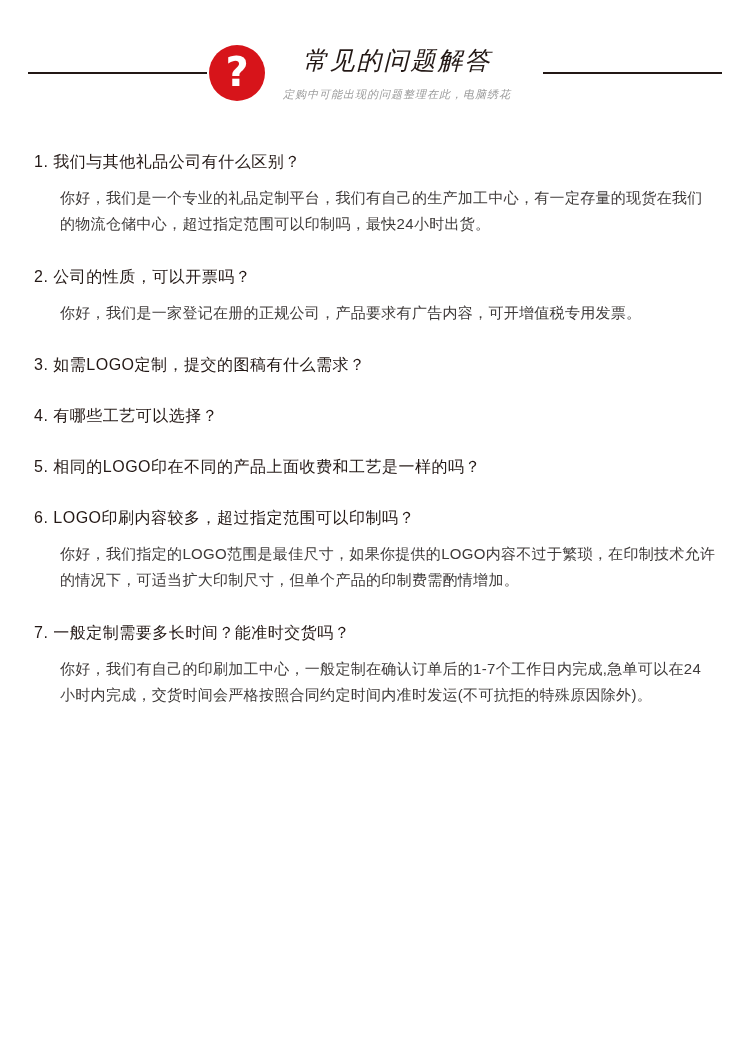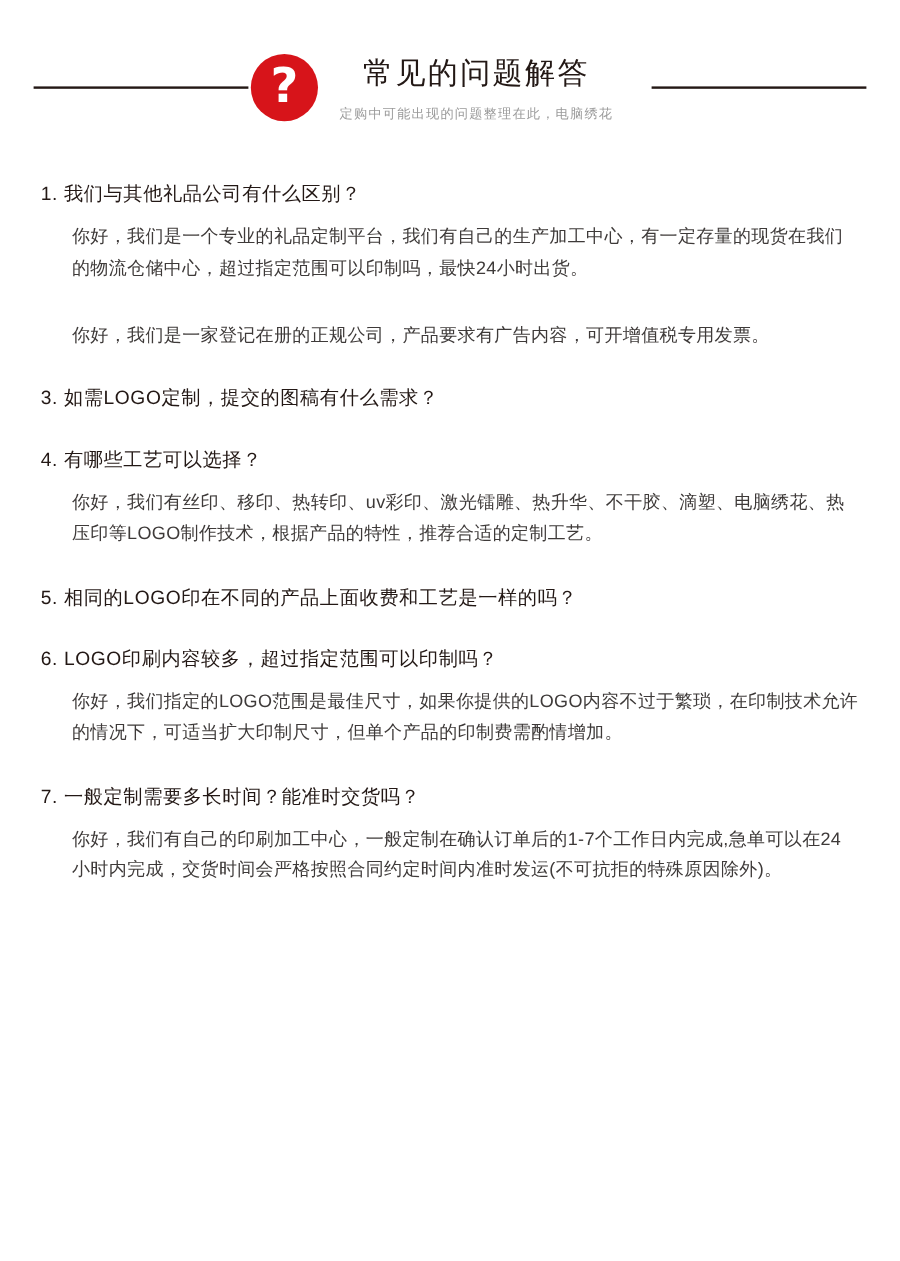--- a/index.html
+++ b/index.html
@@ -46,20 +46,21 @@
     text-align: center;
     flex: 0 0 auto;
     margin-left: 2px;
     font-family: "DejaVu Sans", sans-serif;
   }
 
   .title-block {
     flex: 0 0 auto;
     text-align: center;
     padding: 0 18px;
+    font-style: italic;
   }
   .title-main {
     font-size: 25px;
     letter-spacing: 2px;
     color: #231815;
     font-weight: normal;
     white-space: nowrap;
   }
   .title-sub {
     margin-top: 10px;
@@ -107,30 +108,30 @@
 </div>
 
 <div class="faq-list">
 
   <div class="faq-item">
     <div class="faq-q">1. 我们与其他礼品公司有什么区别？</div>
     <div class="faq-a">你好，我们是一个专业的礼品定制平台，我们有自己的生产加工中心，有一定存量的现货在我们的物流仓储中心，超过指定范围可以印制吗，最快24小时出货。</div>
   </div>
 
   <div class="faq-item">
+    <div class="faq-q">2. 公司的性质，可以开票吗？</div>
     <div class="faq-a">你好，我们是一家登记在册的正规公司，产品要求有广告内容，可开增值税专用发票。</div>
   </div>
 
   <div class="faq-item">
     <div class="faq-q">3. 如需LOGO定制，提交的图稿有什么需求？</div>
   </div>
 
   <div class="faq-item">
     <div class="faq-q">4. 有哪些工艺可以选择？</div>
-    <div class="faq-a">你好，我们有丝印、移印、热转印、uv彩印、激光镭雕、热升华、不干胶、滴塑、电脑绣花、热压印等LOGO制作技术，根据产品的特性，推荐合适的定制工艺。</div>
   </div>
 
   <div class="faq-item">
     <div class="faq-q">5. 相同的LOGO印在不同的产品上面收费和工艺是一样的吗？</div>
   </div>
 
   <div class="faq-item">
     <div class="faq-q">6. LOGO印刷内容较多，超过指定范围可以印制吗？</div>
     <div class="faq-a">你好，我们指定的LOGO范围是最佳尺寸，如果你提供的LOGO内容不过于繁琐，在印制技术允许的情况下，可适当扩大印制尺寸，但单个产品的印制费需酌情增加。</div>
   </div>

